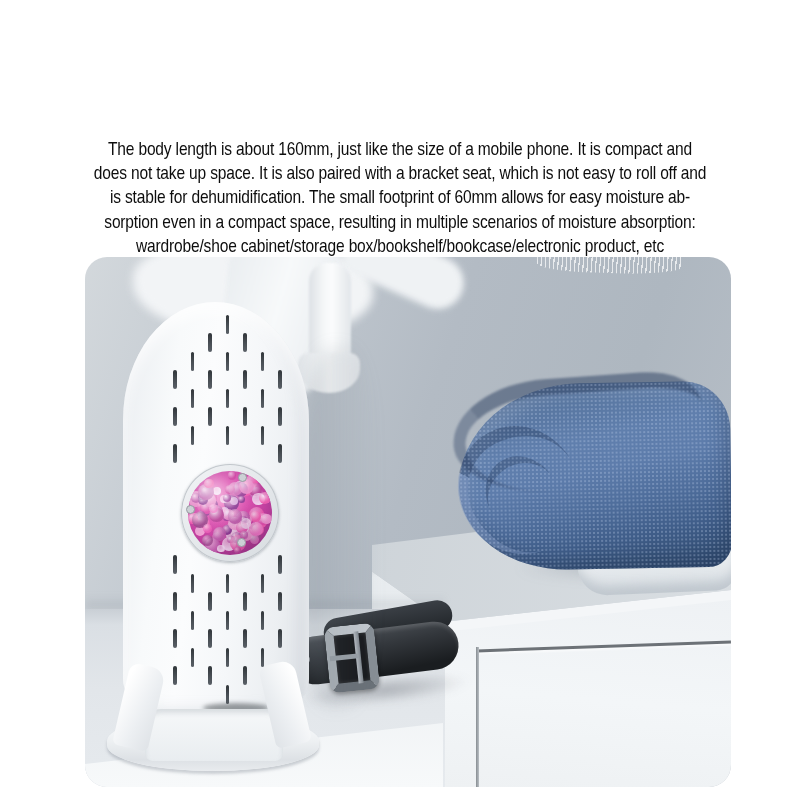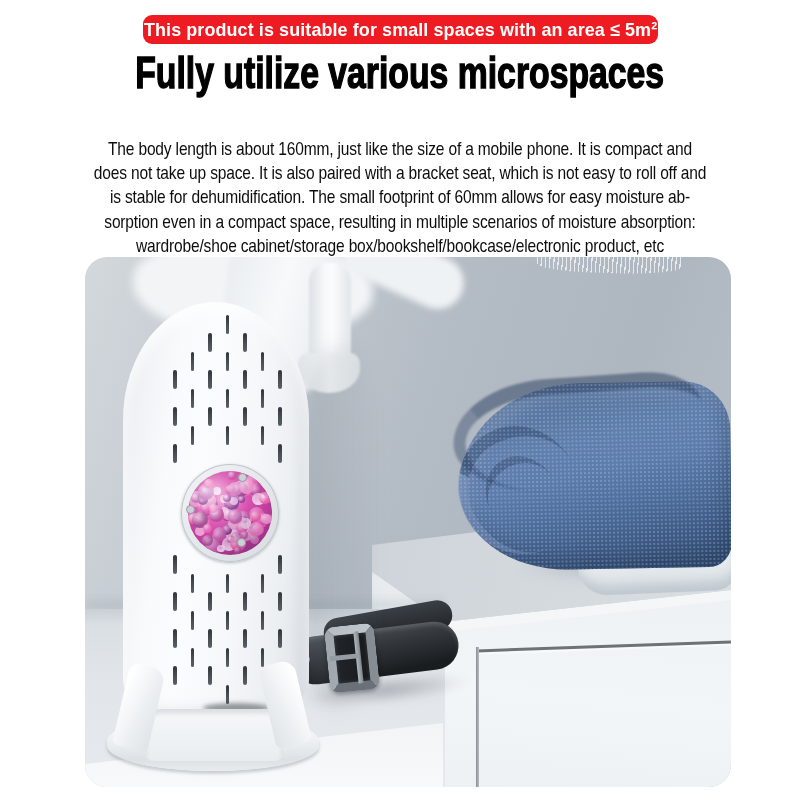--- a/index.html
+++ b/index.html
@@ -151,26 +151,22 @@
              background:radial-gradient(circle at 30% 24%,rgba(255,255,255,.55) 0%,rgba(255,255,255,.15) 22%,rgba(255,255,255,0) 45%),
                         radial-gradient(circle at 70% 85%,rgba(110,35,95,.28),rgba(0,0,0,0) 42%);}
   .screw{width:9px;height:9px;border-radius:50%;background:#ccd1d5;border:1.5px solid #979da3;
          box-sizing:border-box;}
 </style>
 </head>
 <body>
 
 <div class="page">
 
-  <div class="banner">
-    <span>This product is suitable for small spaces with an area ≤ 5m²</span>
-  </div>
 
   <div class="headline">
-    <div class="hl"><span>Fully utilize various microspaces</span></div>
   </div>
 
   <div class="bodytext">
     <div class="ln">The body length is about 160mm, just like the size of a mobile phone. It is compact and</div>
     <div class="ln">does not take up space. It is also paired with a bracket seat, which is not easy to roll off and</div>
     <div class="ln">is stable for dehumidification. The small footprint of 60mm allows for easy moisture ab-</div>
     <div class="ln">sorption even in a compact space, resulting in multiple scenarios of moisture absorption:</div>
     <div class="ln">wardrobe/shoe cabinet/storage box/bookshelf/bookcase/electronic product, etc</div>
   </div>
 

